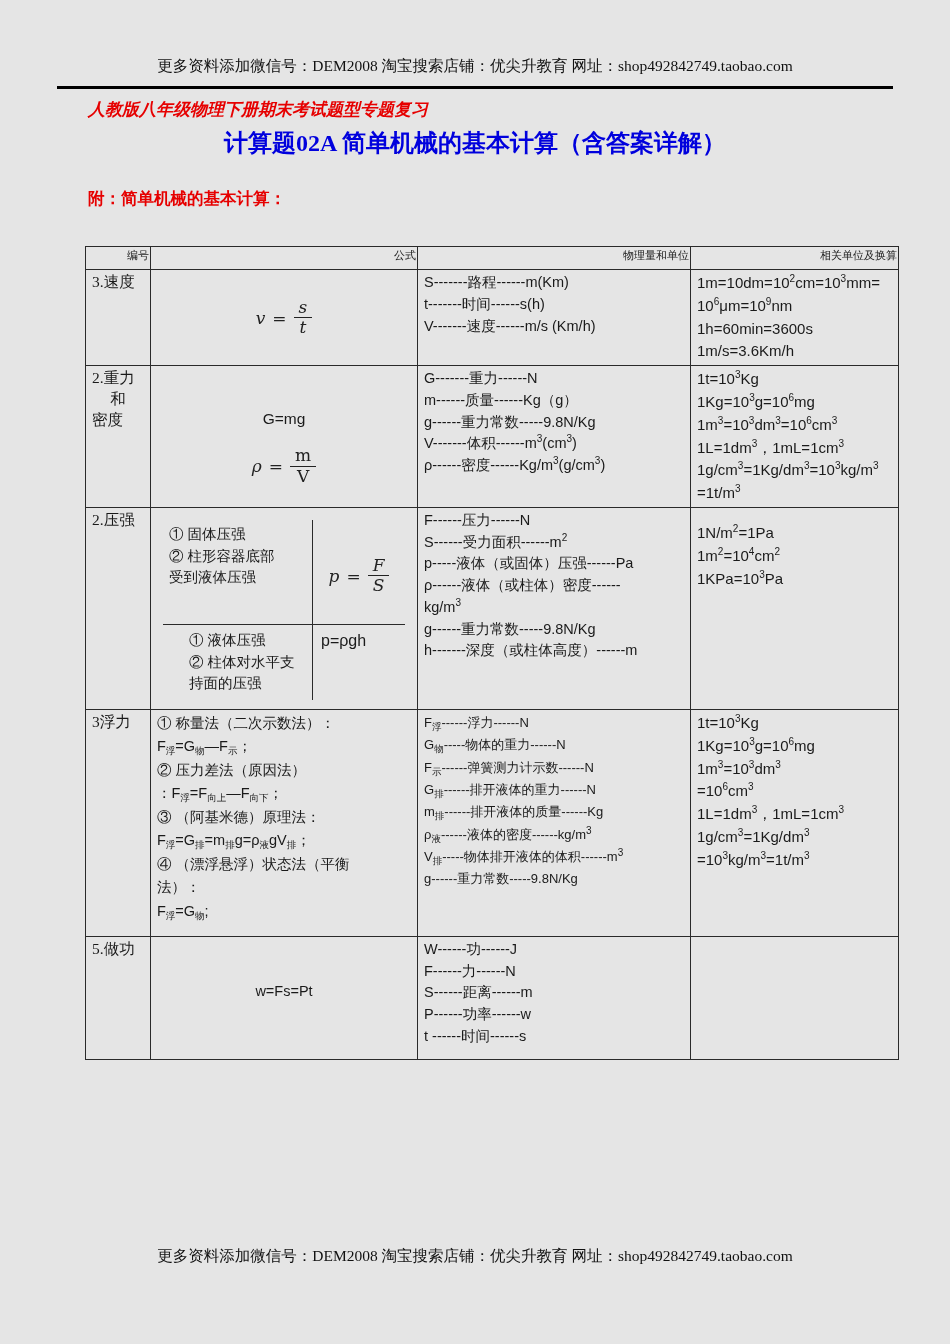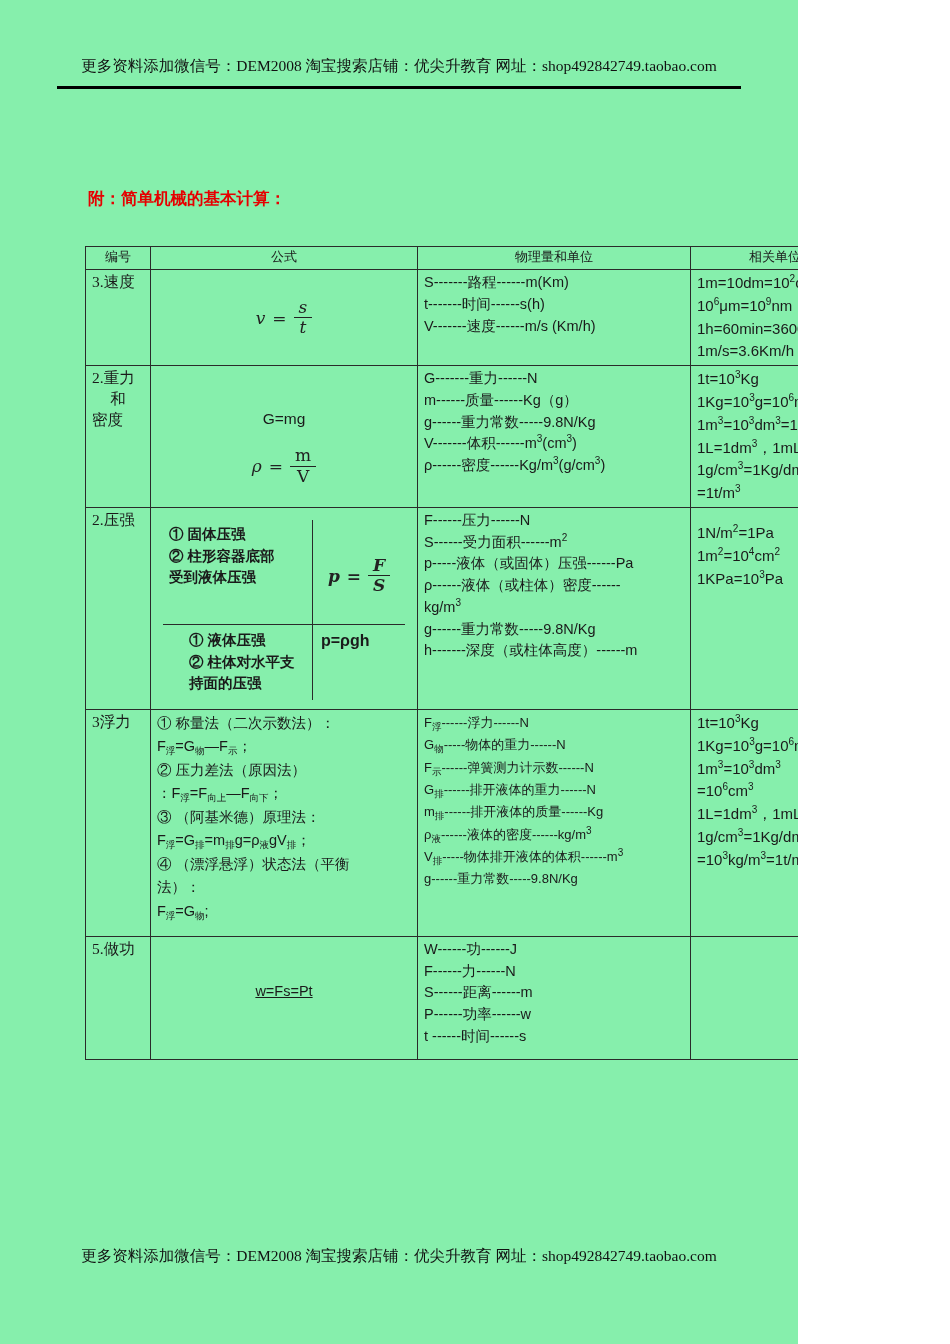--- a/index.html
+++ b/index.html
@@ -1,20 +1,20 @@
 <!DOCTYPE html>
 <html><head>
 <meta charset="utf-8">
 <style>
   * { box-sizing: border-box; }
   html,body { margin:0; padding:0; background:#fff; }
   .page {
     position: relative;
-    width: 798px; height: 1344px;
-    background: #86efac;
+    width: 950px; height: 1344px;
+    background: #e5e5e5;
     color: #1a1a1a;
     font-family: "Liberation Serif", serif;
     overflow: hidden;
   }
   
   .doc-header {
     position: absolute; top: 56px; left: 57px; right: 57px;
     text-align: center; font-size: 15.5px; color: #111;
     padding-bottom: 9px; border-bottom: 3px solid #000;
   }
@@ -42,22 +42,22 @@
   table.formula-table {
     position: absolute; top: 246px; left: 85px;
     width: 813px; border-collapse: collapse; table-layout: fixed;
     font-family: "Liberation Sans", sans-serif; color: #1a1a1a;
   }
   .formula-table th, .formula-table td {
     border: 1px solid #2a2a2a; vertical-align: top;
     padding: 2px 6px; overflow: hidden;
   }
   .formula-table th {
-    font-weight: normal; font-size: 13px; height: 23px;
-    font-family: "Liberation Serif", serif; text-align: center; padding: 1px;
+    font-weight: normal; font-size: 11px; height: 23px;
+    font-family: "Liberation Serif", serif; text-align: right; padding: 1px;
   }
   .id-cell {
     font-family: "Liberation Serif", serif; font-size: 15.5px;
     padding: 3px 2px 2px 4px;
   }
   .id-cell .idline:nth-child(2) { text-align: center; }
   .tline { font-size: 14.5px; line-height: 1.5; }
   .cline { font-size: 15px; line-height: 1.52; }
   sup { font-size: 10px; line-height: 0; }
   sub { font-size: 9.5px; line-height: 0; vertical-align: -3px; }
@@ -68,42 +68,44 @@
     color: #222;
   }
   .mathfrac .frac { display: inline-block; text-align: center; }
   .mathfrac .num { display: block; border-bottom: 1.4px solid #222; padding: 0 5px; line-height: 1.15; }
   .mathfrac .den { display: block; line-height: 1.15; }
   .mathfrac.upright .num, .mathfrac.upright .den { font-style: normal; }
   
   td.center-formula { vertical-align: middle; text-align: center; }
   .gmg { font-size: 15.5px; margin-top: 42px; text-align: center; }
   .rho-wrap { margin-top: 18px; text-align: center; }
-  td.pressure-formula-cell { padding: 12px; font-weight: bold; }
+  td.pressure-formula-cell { padding: 12px; }
   .p-grid { display: grid; grid-template-columns: 150px 1fr; grid-template-rows: 105px 1fr; height: 177px; }
   .p-desc1 { border-right: 1px solid #2a2a2a; border-bottom: 1px solid #2a2a2a; padding: 4px 6px; }
   .p-f1   { border-bottom: 1px solid #2a2a2a; display: flex; justify-content: center; padding-top: 8px; }
   .p-desc2 { border-right: 1px solid #2a2a2a; padding: 5px 6px; margin-left: 20px; }
   .p-f2   { padding: 7px 8px; font-size: 16px; }
   .buoy-formula { padding: 6px 2px 0 4px; }
   .buoy-formula .tline { font-size: 14.5px; line-height: 1.62; }
   .buoy-q .tline { font-size: 13px; line-height: 1.72; }
-  .work-formula { margin-top: 44px; text-align: center; font-size: 14.5px; text-decoration: underline; }
+  .work-formula { margin-top: 44px; text-align: center; font-size: 14.5px; }
   .qpad { padding-top: 3px; }
 </style>
 </head>
 <body>
 
 <div class="page">
 
   <div class="doc-header">
     <span>更多资料添加微信号：DEM2008 淘宝搜索店铺：优尖升教育 网址：shop492842749.taobao.com</span>
   </div>
 
-
+  <div class="series-line" style="color: rgb(230, 0, 0);">人教版八年级物理下册期末考试题型专题复习</div>
+
+  <div class="doc-title" style="color: rgb(0, 0, 221);">计算题02A 简单机械的基本计算（含答案详解）</div>
 
   <div class="note-line" style="color: rgb(230, 0, 0);">附：简单机械的基本计算：</div>
 
   <table class="formula-table">
     <colgroup>
       <col style="width:65px">
         <col style="width:267px">
         <col style="width:273px">
         <col style="width:208px">
     </colgroup>

